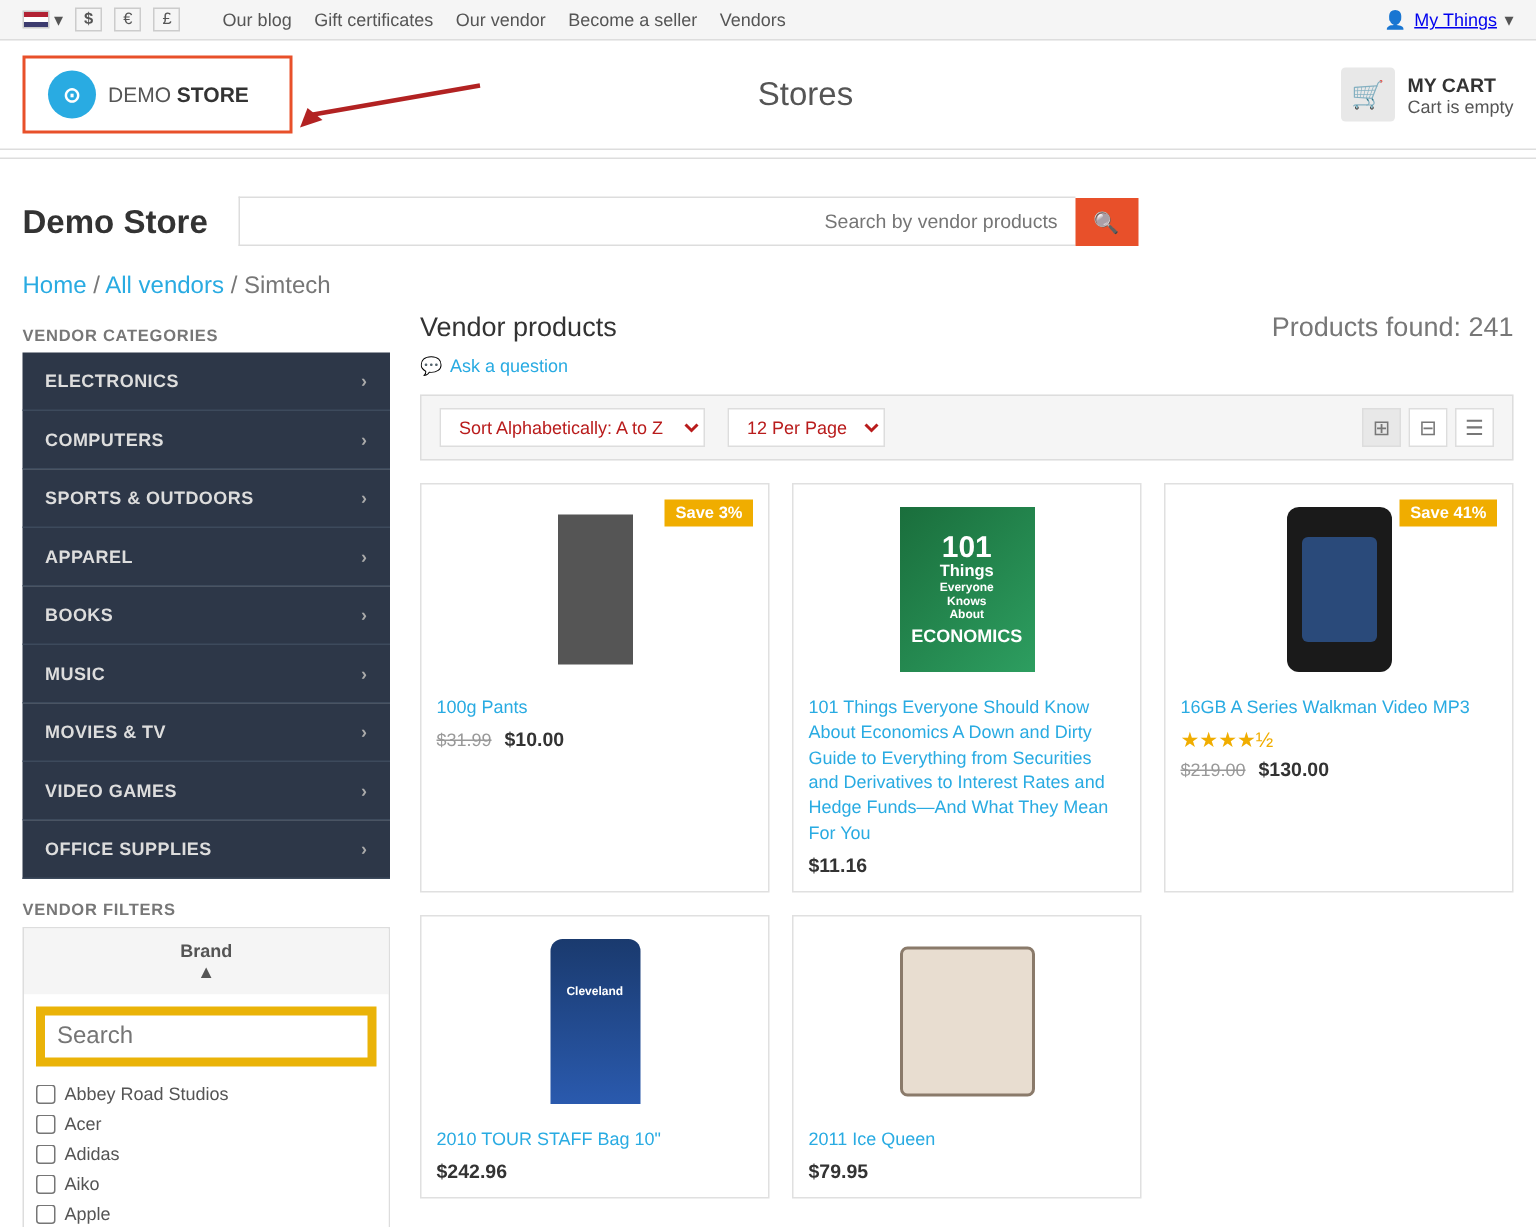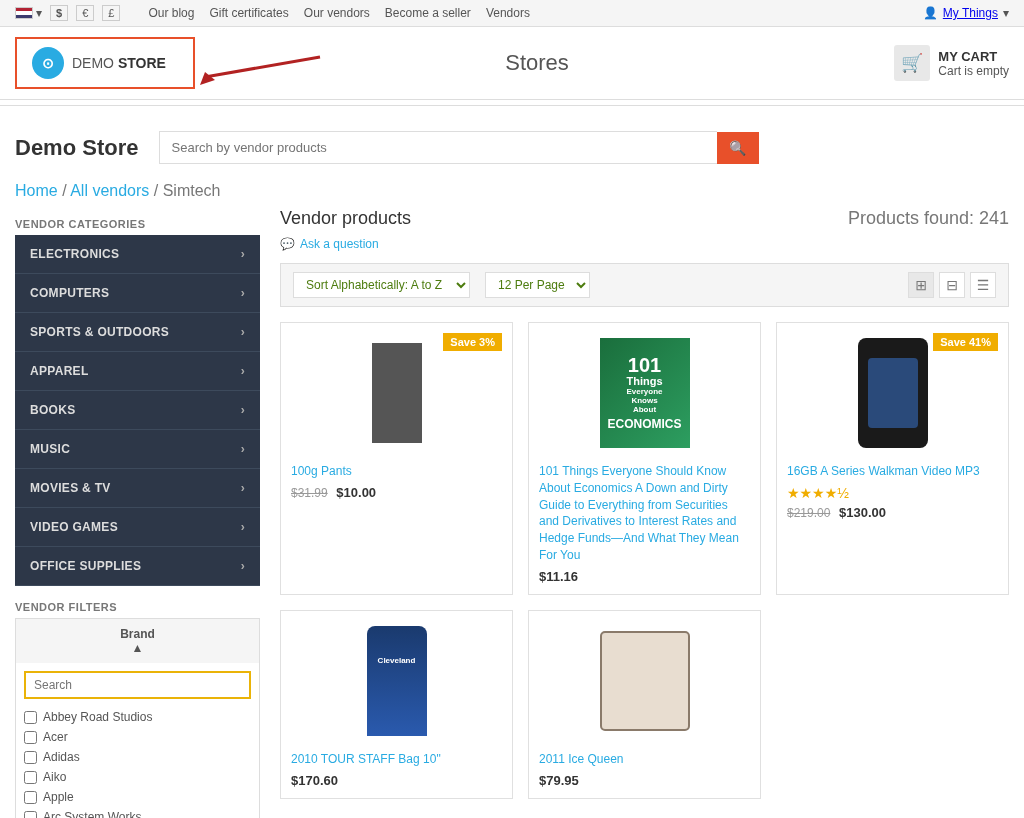--- a/index.html
+++ b/index.html
@@ -101,20 +101,21 @@
     .store-name-title span { font-weight: bold; }
     .search-area { display: flex; align-items: center; flex: 1; max-width: 600px; }
     .search-input {
       flex: 1;
       padding: 8px 12px;
       border: 1px solid #ddd;
       border-right: none;
       font-size: 13px;
       outline: none;
       color: #999;
+      text-align: right;
     }
     .search-btn {
       background: #e8502a;
       border: none;
       color: white;
       padding: 8px 12px;
       cursor: pointer;
       font-size: 14px;
     }
 
@@ -174,22 +175,22 @@
       cursor: pointer;
       font-size: 12px;
       font-weight: bold;
       color: #555;
       flex-direction: column;
     }
     .filter-body { padding: 8px; background: white; }
     .filter-search {
       width: 100%;
       padding: 5px 8px;
-      border: 2px solid #eab308;
-      font-size: 12px;
+      border: 6px solid #eab308;
+      font-size: 16px;
       outline: none;
       margin-bottom: 8px;
     }
     .filter-scroll-area {
       max-height: 150px;
       overflow-y: auto;
       position: relative;
     }
     .filter-item {
       display: flex;
@@ -223,21 +224,21 @@
       align-items: center;
       gap: 15px;
       margin-bottom: 15px;
     }
     .sort-select {
       border: 1px solid #ddd;
       background: white;
       padding: 4px 8px;
       font-size: 12px;
       cursor: pointer;
-      color: #4d7c0f;
+      color: #b91c1c;
     }
     .view-icons { margin-left: auto; display: flex; align-items: center; gap: 5px; }
     .view-icon { 
       width: 26px; height: 26px; 
       border: 1px solid #ddd; 
       display: flex; align-items: center; justify-content: center; 
       cursor: pointer; color: #777; font-size: 14px;
       background: white;
     }
     .view-icon.active { background: #e8e8e8; }
@@ -360,21 +361,21 @@
     <span class="flag">
       <span class="flag-img"></span>
       <span>▾</span>
     </span>
     <button class="currency-btn active">$</button>
     <button class="currency-btn">€</button>
     <button class="currency-btn">£</button>
     <div class="top-bar-nav">
       <a href="#">Our blog</a>
       <a href="#">Gift certificates</a>
-      <a href="#">Our vendors</a>
+      <a href="#">Our vendor</a>
       <a href="#">Become a seller</a>
       <a href="#">Vendors</a>
     </div>
   </div>
   <div class="top-bar-right">
     <span class="account-icon">👤</span>
     <a href="#">My Things</a>
     <span>▾</span>
   </div>
 </div>
@@ -586,21 +587,21 @@
 
 
       <div class="product-card">
         <div class="product-img">
           <div class="img-golf-bag">
             <div class="img-golf-logo">Cleveland</div>
           </div>
         </div>
         <div class="product-name">2010 TOUR STAFF Bag 10"</div>
         <div class="product-price">
-          <span class="new-price">$170.60</span>
+          <span class="new-price">$242.96</span>
         </div>
       </div>
 
       <div class="product-card">
         <div class="product-img">
           <div class="img-bag"></div>
         </div>
         <div class="product-name">2011 Ice Queen</div>
         <div class="product-price">
           <span class="new-price">$79.95</span>

